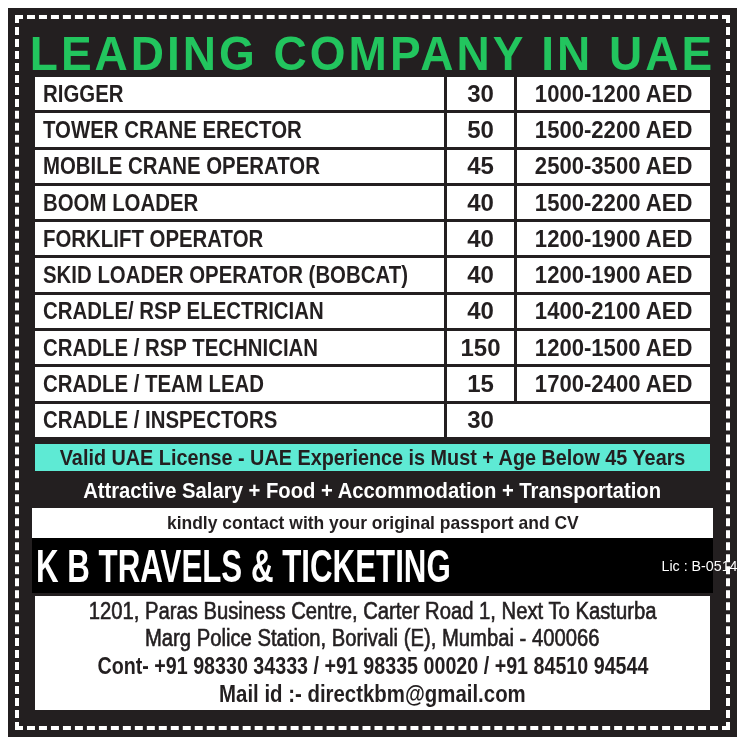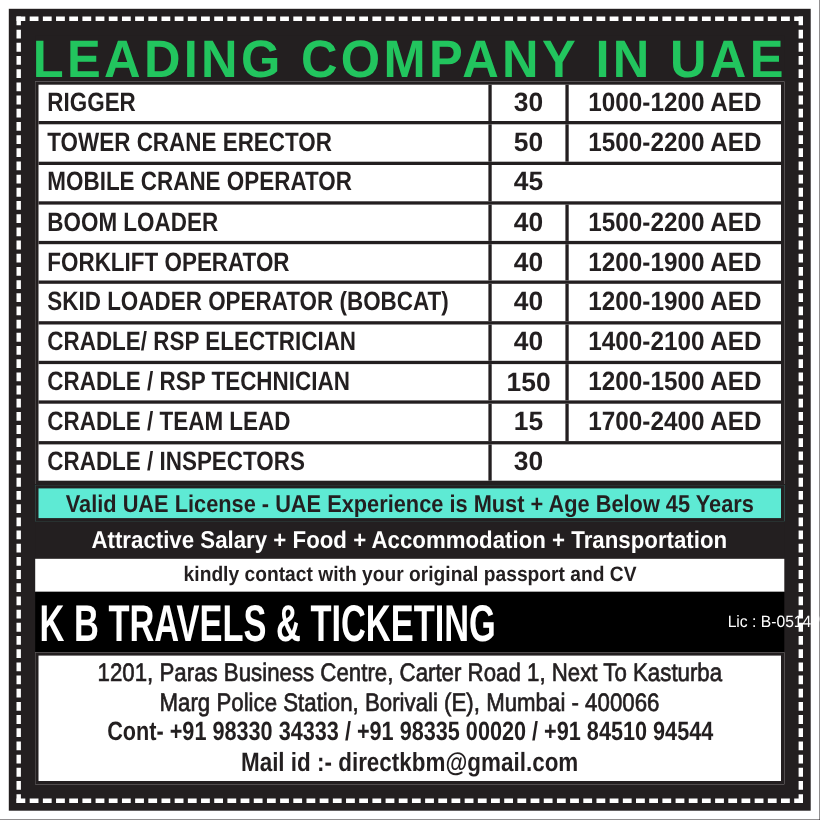--- a/index.html
+++ b/index.html
@@ -113,20 +113,23 @@
             <span class="cx">1500-2200 AED</span>
           </div>
       </div>
       <div class="trow">
         <div class="cell pos">
             <span class="cx">MOBILE CRANE OPERATOR</span>
           </div>
         <div class="cell num">
             <span class="cx">45</span>
           </div>
+        <div class="cell sal">
+            <span class="cx">2500-3500 AED</span>
+          </div>
       </div>
       <div class="trow">
         <div class="cell pos">
             <span class="cx">BOOM LOADER</span>
           </div>
         <div class="cell num">
             <span class="cx">40</span>
           </div>
         <div class="cell sal">
             <span class="cx">1500-2200 AED</span>

